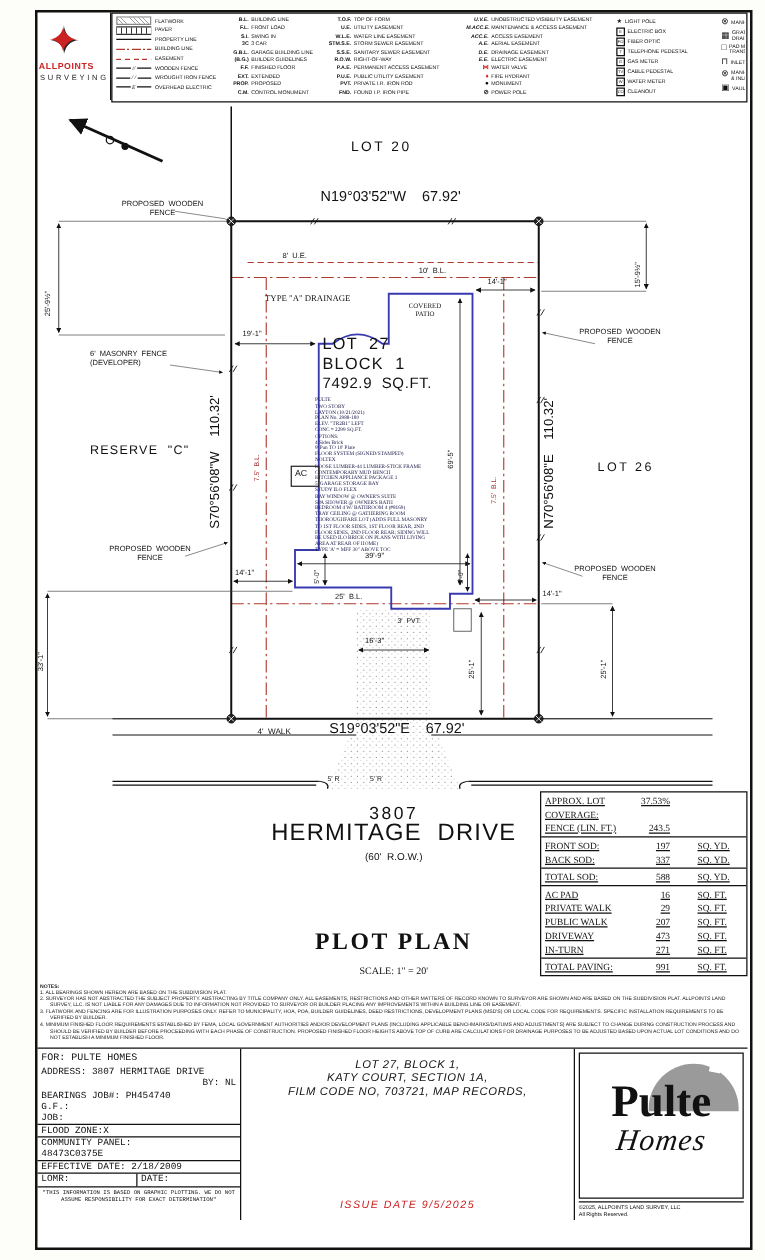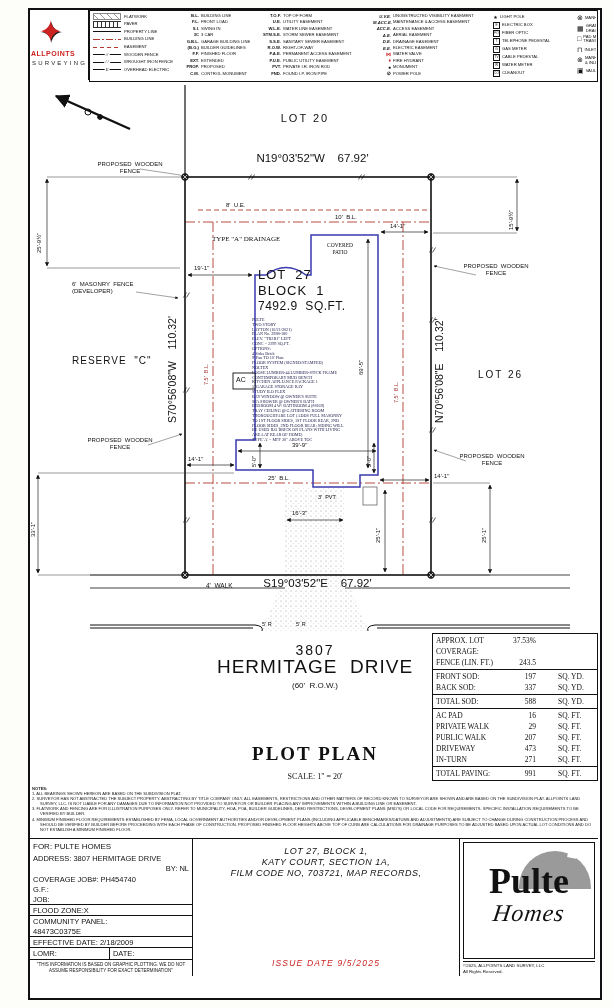--- a/index.html
+++ b/index.html
@@ -38,35 +38,35 @@
   
   #drawing{position:absolute;left:30px;top:85px;width:568px;height:703px;}
   #geom{position:absolute;inset:0;}
   .lbl{position:absolute;font-size:6px;line-height:7px;white-space:pre;color:#111;}
   .rot{transform:rotate(-90deg);transform-origin:left top;}
   .ctr{text-align:center;}
   .serif{font-family:"Liberation Serif",serif;}
   .red{color:#a33;}
   #spec{position:absolute;left:222px;top:233px;width:132px;font:4.2px/4.8px "Liberation Serif",serif;color:#1a1a4a;}
   #sumtable{position:absolute;left:402px;top:548px;width:164px;border:1.5px solid #111;background:#fff;font:7.5px/11px "Liberation Serif",serif;}
-  .tgroup{border-top:1.2px solid #111;padding:1px 0;}
+  .tgroup{border-top:1.2px solid #111;padding:1px 0;text-decoration:underline;}
   .tgroup:first-child{border-top:none;}
   .trow{display:flex;padding:0 3px;}
   .trow .tl{flex:1;}
   .trow .tv{width:24px;text-align:right;}
   .trow .tu{width:36px;padding-left:22px;}
 
   
   #notes{position:absolute;left:32px;top:786px;width:562px;font-size:4.1px;line-height:5.1px;color:#222;}
   #notes .nt{font-weight:bold;}
   #notes div.ni{padding-left:8px;text-indent:-8px;}
 
   
   #grid{position:absolute;left:30px;top:838px;width:568px;height:137px;border-top:1.5px solid #111;display:flex;}
-  #cell-left{width:162px;border-right:1.5px solid #111;font-family:Liberation Sans, sans-serif;font-size:7.5px;flex:none;}
+  #cell-left{width:162px;border-right:1.5px solid #111;font-family:Liberation Mono, monospace;font-size:7.5px;flex:none;}
   .ir{padding:1px 3px 0;}
   .bb{border-bottom:1px solid #111;}
   #row-lomr{display:flex;padding:0;}
   #row-lomr span{padding:1px 3px;}
   #row-lomr .lm{width:45%;border-right:1px solid #111;}
   #cell-mid{flex:1;position:relative;text-align:center;padding-top:7px;font-size:9px;line-height:11px;letter-spacing:.5px;font-style:italic;}
   #issue{position:absolute;bottom:7px;left:0;right:0;text-align:center;color:#c22;font-size:8.5px;letter-spacing:1.2px;}
   #cell-right{width:138px;border-left:1.5px solid #111;flex:none;position:relative;}
   #pulte-box{position:absolute;left:3px;top:3px;right:3px;bottom:17px;border:1.5px solid #111;overflow:hidden;}
   #arch{position:absolute;left:50%;top:8px;transform:translateX(-14%);width:72px;height:38px;background:#9a9a9a;border-radius:38px 38px 0 0;}
@@ -673,21 +673,21 @@
         <div class="ni">3.  FLATWORK AND FENCING ARE FOR ILLUSTRATION PURPOSES ONLY.  REFER TO MUNICIPALITY, HOA, POA, BUILDER GUIDELINES, DEED RESTRICTIONS, DEVELOPMENT PLANS (MSD'S) OR LOCAL CODE FOR REQUIREMENTS.  SPECIFIC INSTALLATION REQUIREMENTS TO BE VERIFIED BY BUILDER.</div>
         <div class="ni">4.  MINIMUM FINISHED FLOOR REQUIREMENTS ESTABLISHED BY FEMA, LOCAL GOVERNMENT AUTHORITIES AND/OR DEVELOPMENT PLANS (INCLUDING APPLICABLE BENCHMARKS/DATUMS AND ADJUSTMENTS) ARE SUBJECT TO CHANGE DURING CONSTRUCTION PROCESS AND SHOULD BE VERIFIED BY BUILDER BEFORE PROCEEDING WITH EACH PHASE OF CONSTRUCTION.  PROPOSED FINISHED FLOOR HEIGHTS ABOVE TOP OF CURB ARE CALCULATIONS FOR DRAINAGE PURPOSES TO BE ADJUSTED BASED UPON ACTUAL LOT CONDITIONS AND DO NOT ESTABLISH A MINIMUM FINISHED FLOOR.</div>
       </div>
   </div>
 
   <div id="grid">
     <div id="cell-left">
       <div class="ir" style="font-size:8px;padding-top:3px;">FOR:   PULTE HOMES</div>
       <div class="ir" style="padding-top:3px;">ADDRESS: 3807 HERMITAGE DRIVE</div>
       <div class="ir" style="text-align:right;">BY: NL</div>
-      <div class="ir" style="padding-top:2px;">COVERAGE JOB#:  PH454740</div>
+      <div class="ir" style="padding-top:2px;">BEARINGS JOB#:  PH454740</div>
       <div class="ir">G.F.:</div>
       <div class="ir bb">JOB:</div>
       <div class="ir bb">FLOOD ZONE:X</div>
       <div class="ir">COMMUNITY PANEL:</div>
       <div class="ir bb">48473C0375E</div>
       <div class="ir bb">EFFECTIVE DATE: 2/18/2009</div>
       <div id="row-lomr" class="bb">
         <span class="lm">LOMR:</span>
         <span>DATE:</span>
       </div>

